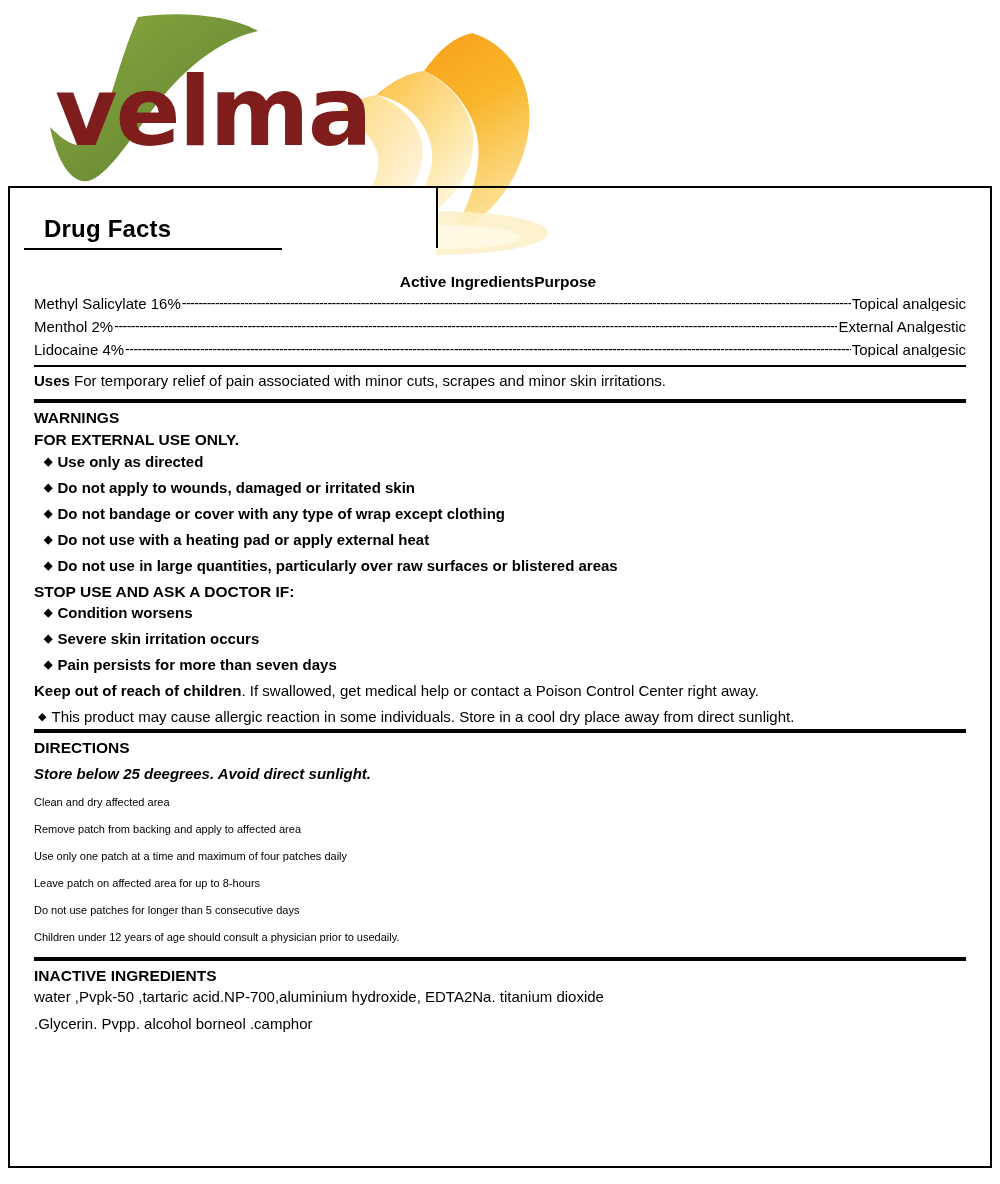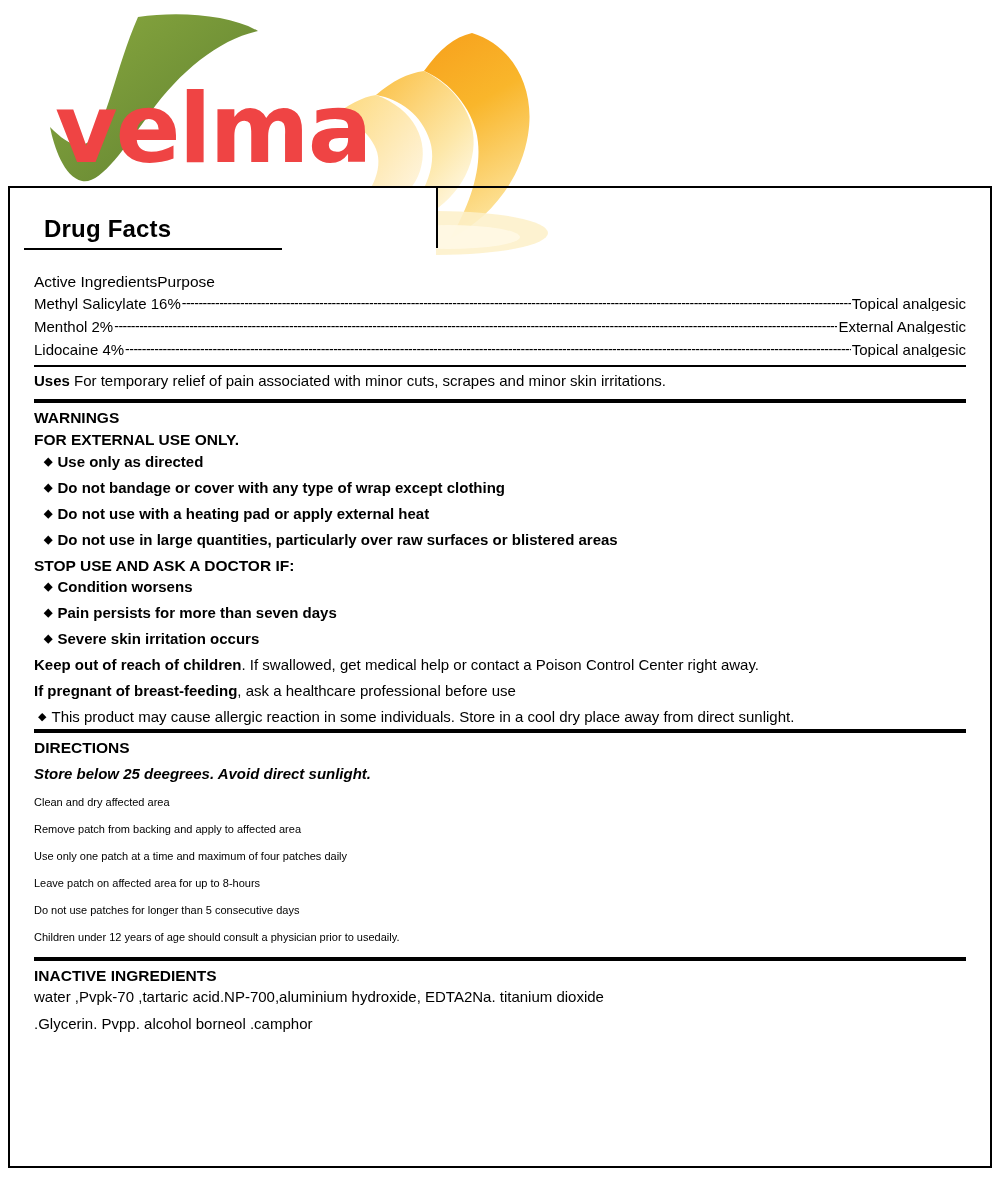--- a/index.html
+++ b/index.html
@@ -25,25 +25,25 @@
     height: 250px;
   }
   .logo-svg {
     position: absolute;
     left: 20px;
     top: 5px;
   }
   .logo-wordmark {
     position: absolute;
     left: 55px;
-    top: 81px;
+    top: 64px;
     font-family: "DejaVu Sans", sans-serif;
     font-size: 96px;
     font-weight: bold;
-    color: #ef4444;
+    color: #7f1d1d;
     letter-spacing: -2px;
     line-height: 1;
   }
 
   
   .drug-facts-panel {
     position: absolute;
     left: 8px;
     top: 186px;
     width: 984px;
@@ -101,22 +101,22 @@
     top: 248px;
     width: 984px;
     box-sizing: border-box;
     padding: 0 26px;
     font-size: 15px;
     line-height: 1.0;
   }
 
   .ai-header {
     display: flex;
-    justify-content: flex-start;
-    font-weight: normal;
+    justify-content: center;
+    font-weight: bold;
     font-size: 15.5px;
     margin-top: 26px;
     margin-bottom: 6px;
     padding-right: 4px;
   }
   .ai-row {
     display: flex;
     align-items: flex-start;
     font-size: 15px;
     margin-bottom: 8px;
@@ -272,51 +272,49 @@
     <b>Uses</b>
     <span>For temporary relief of pain associated with minor cuts, scrapes and minor skin irritations.</span>
   </div>
 
   <div class="rule-thick"></div>
 
   <div class="sec-head">WARNINGS</div>
   <div class="sec-head">FOR EXTERNAL USE ONLY.</div>
 
   <div class="bullet"><span class="dot">◆</span><span>Use only as directed</span></div>
+  <div class="bullet"><span class="dot">◆</span><span>Do not apply to wounds, damaged or irritated skin</span></div>
   <div class="bullet"><span class="dot">◆</span><span>Do not bandage or cover with any type of wrap except clothing</span></div>
   <div class="bullet"><span class="dot">◆</span><span>Do not use with a heating pad or apply external heat</span></div>
   <div class="bullet"><span class="dot">◆</span><span>Do not use in large quantities, particularly over raw surfaces or blistered areas</span></div>
 
   <div class="sec-head">STOP USE AND ASK A DOCTOR IF:</div>
   <div class="bullet"><span class="dot">◆</span><span>Condition worsens</span></div>
+  <div class="bullet"><span class="dot">◆</span><span>Severe skin irritation occurs</span></div>
   <div class="bullet"><span class="dot">◆</span><span>Pain persists for more than seven days</span></div>
-  <div class="bullet"><span class="dot">◆</span><span>Severe skin irritation occurs</span></div>
 
   <div class="para">
     <b>Keep out of reach of children</b><span>. If swallowed, get medical help or contact a Poison Control Center right away.</span>
   </div>
 
-  <div class="para">
-    <b>If pregnant of breast-feeding</b><span>, ask a healthcare professional before use</span>
-  </div>
 
   <div class="inline-bullet">
     <span class="dot">◆</span><span>This product may cause allergic reaction in some individuals. Store in a cool dry place away from direct sunlight.</span>
   </div>
 
   <div class="rule-thick"></div>
 
   <div class="sec-head">DIRECTIONS</div>
   <div class="dir-italic">Store below 25 deegrees. Avoid direct sunlight.</div>
   <div class="dir-line">Clean and dry affected area</div>
   <div class="dir-line">Remove patch from backing and apply to affected area</div>
   <div class="dir-line">Use only one patch at a time and maximum of four patches daily</div>
   <div class="dir-line">Leave patch on affected area for up to 8-hours</div>
   <div class="dir-line">Do not use patches for longer than 5 consecutive days</div>
   <div class="dir-line">Children under 12 years of age should consult a physician prior to usedaily.</div>
 
   <div class="rule-thick"></div>
 
   <div class="sec-head">INACTIVE INGREDIENTS</div>
-  <div class="inact-line">water ,Pvpk-70 ,tartaric acid.NP-700,aluminium hydroxide, EDTA2Na. titanium dioxide</div>
+  <div class="inact-line">water ,Pvpk-50 ,tartaric acid.NP-700,aluminium hydroxide, EDTA2Na. titanium dioxide</div>
   <div class="inact-line">.Glycerin. Pvpp. alcohol  borneol .camphor</div>
 
 </div>
 
 </body></html>

